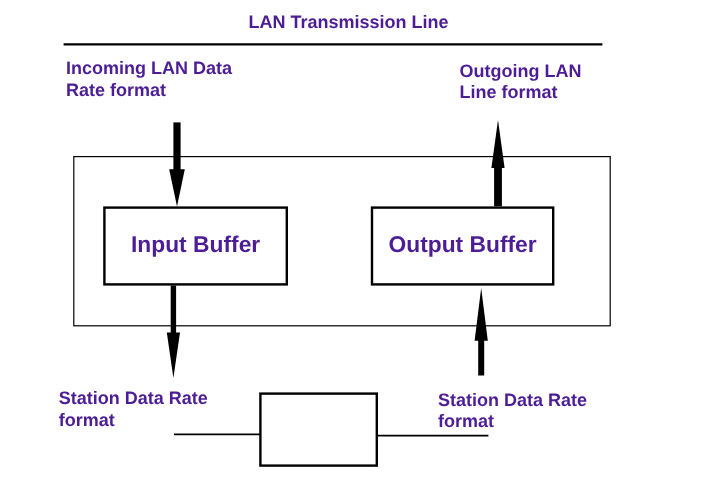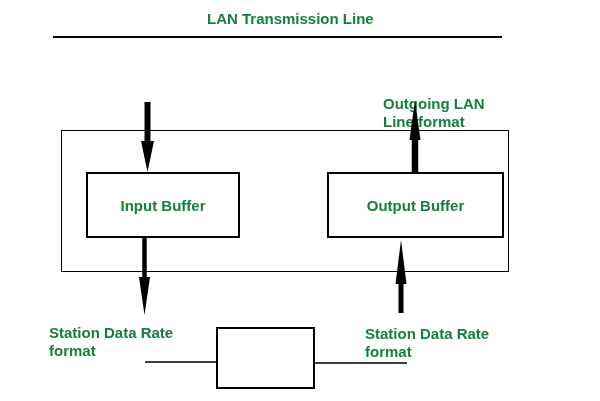--- a/index.html
+++ b/index.html
@@ -3,21 +3,21 @@
 <meta charset="utf-8">
 <style>
   html, body { margin: 0; padding: 0; background: #ffffff; }
   .canvas {
     position: relative;
     width: 600px;
     height: 401px;
     background: #ffffff;
     font-family: "Liberation Sans", sans-serif;
     font-weight: bold;
-    color: #15803d;
+    color: #4c1d95;
     overflow: hidden;
   }
   .txt {
     position: absolute;
     font-size: 15px;
     line-height: 18px;
     white-space: nowrap;
   }
   .box {
     position: absolute;
@@ -36,43 +36,47 @@
   }
   .overlay-svg {
     position: absolute;
     left: 0; top: 0;
     width: 600px; height: 401px;
     z-index: 5;
     pointer-events: none;
   }
   .overlay-svg line { stroke: #000000; }
   .overlay-svg polygon { fill: #000000; }
-  .node-label { font-size: 15px; }
+  .node-label { font-size: 19px; }
 </style>
 </head>
 <body>
 
 <div class="canvas">
 
   <div class="txt" style="left:207px; top:10px;">LAN Transmission Line</div>
 
+  <div class="txt" style="left:55px; top:49px;">
+    <div>Incoming LAN Data</div>
+    <div>Rate format</div>
+  </div>
 
-  <div class="txt" style="left:383px; top:51px;margin-top:44px;">
+  <div class="txt" style="left:383px; top:51px;">
     <div>Outgoing LAN</div>
     <div>Line format</div>
   </div>
 
   <div class="outer-box" style="left:61px; top:130px; width:448px; height:142px;"></div>
 
   <div class="box" style="left:86px; top:172px; width:154px; height:66px;">
     <span class="node-label">Input Buffer</span>
   </div>
 
 
-  <div class="box" style="left:327px; top:172px; width:177px; height:66px;">
+  <div class="box" style="left:309px; top:172px; width:153px; height:66px;">
     <span class="node-label">Output Buffer</span>
   </div>
 
   <div class="box" style="left:216px; top:327px; width:99px; height:62px;"></div>
 
   <div class="txt" style="left:49px; top:324px;">
     <div>Station Data Rate</div>
     <div>format</div>
   </div>
 

